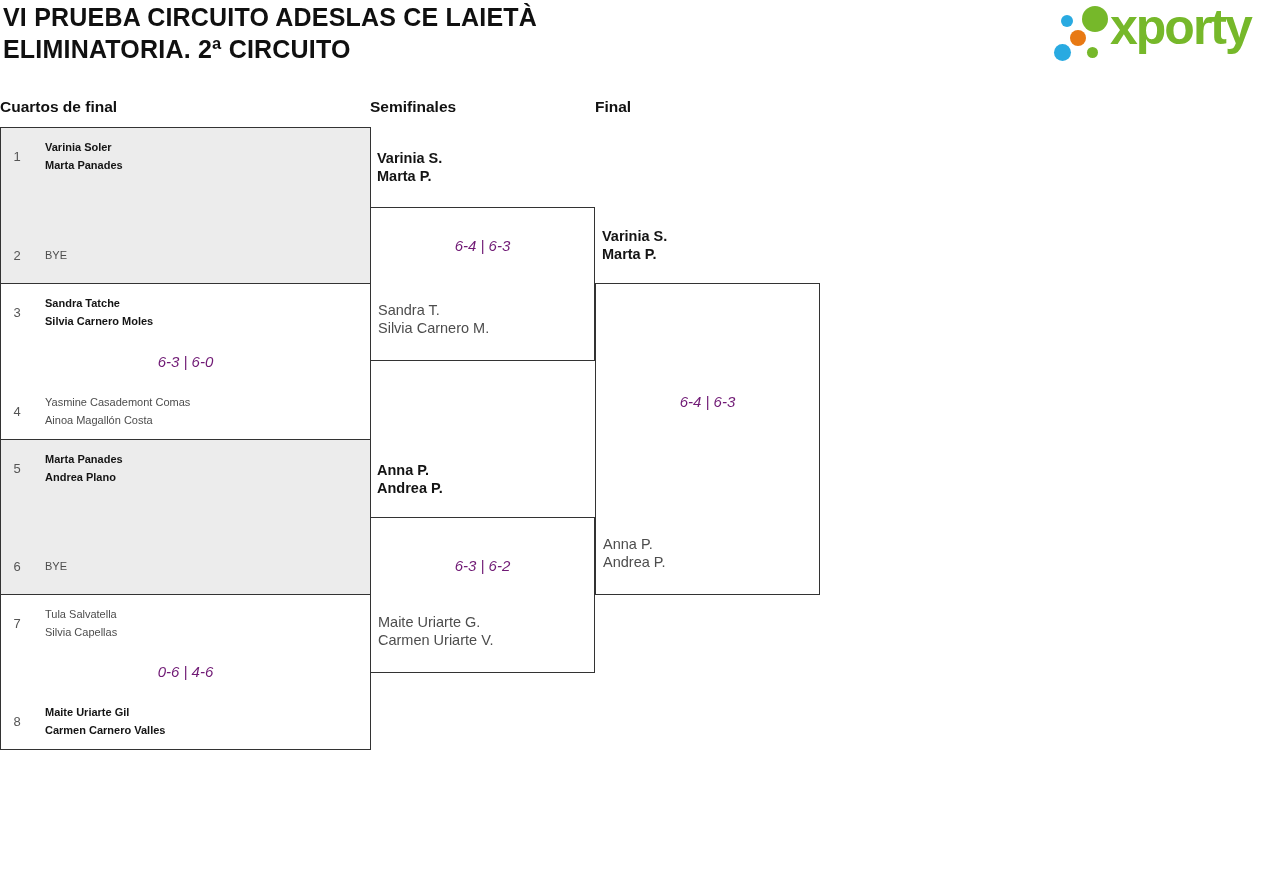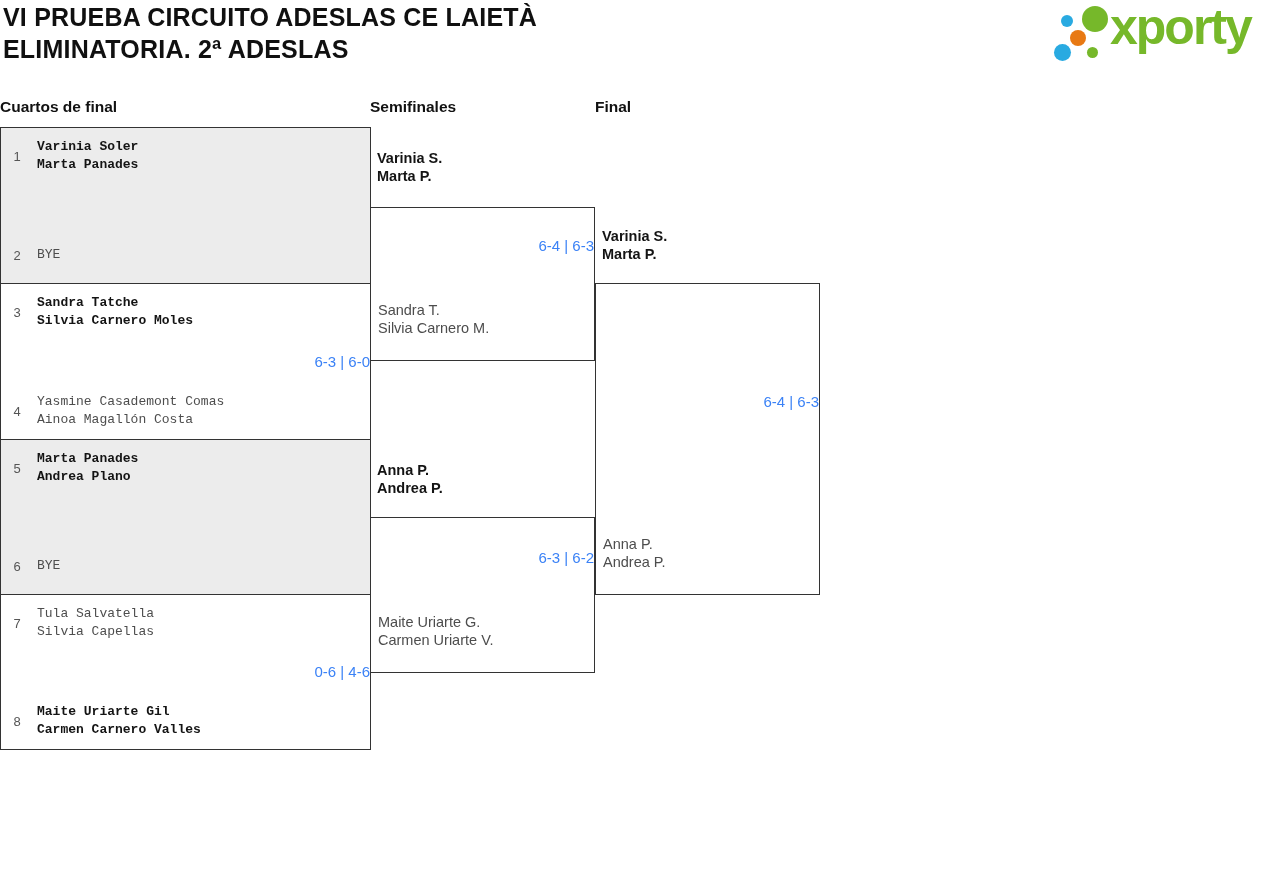--- a/index.html
+++ b/index.html
@@ -35,45 +35,45 @@
   .qf3{top:439px;height:156px;}
   .qf4{top:594px;height:156px;}
   .sf1{left:370px;top:207px;width:225px;height:154px;}
   .sf2{left:370px;top:517px;width:225px;height:156px;}
   .fin{left:595px;top:283px;width:225px;height:312px;}
 
   .team-row{position:absolute;left:8px;right:6px;height:36px;display:flex;align-items:center;}
   .team-row.top{top:10px;}
   .team-row.bottom{bottom:10px;}
   .seed{flex:none;width:16px;font-size:13px;color:#555;text-align:center;}
-  .names{margin-left:12px;font-size:13px;line-height:18px;color:#4d4d4d;font-family:Liberation Mono, monospace;}
+  .names{margin-left:20px;font-size:11px;line-height:18px;color:#4d4d4d;}
   .winner .names, .names.winner{font-weight:700;color:#141414;}
 
-  .score{position:absolute;left:0;right:0;text-align:right;font-size:15px;line-height:18px;color:#3b82f6;}
+  .score{position:absolute;left:0;right:0;text-align:center;font-size:15px;line-height:18px;color:#701a75;font-style:italic;}
   .qf .score{top:50%;margin-top:-9px;}
   .sf1 .score{top:29px;}
-  .sf2 .score{top:31px;}
+  .sf2 .score{top:39px;}
   .fin .score{top:109px;}
 
   .inner-team{position:absolute;left:7px;bottom:23px;font-size:14.5px;line-height:18px;color:#4d4d4d;}
 
   
   .adv-label{position:absolute;font-size:14.5px;line-height:18px;font-weight:700;color:#141414;}
   .adv-sf1{left:377px;top:149px;}
   .adv-sf2{left:377px;top:461px;}
   .adv-fin{left:602px;top:227px;}
 </style>
 </head>
 <body>
 
 <div class="page">
 
   <div class="title">
     <div>VI PRUEBA CIRCUITO ADESLAS CE LAIETÀ</div>
-    <div>ELIMINATORIA. 2ª ADESLAS</div>
+    <div>ELIMINATORIA. 2ª CIRCUITO</div>
   </div>
 
   <div class="logo">
     <span class="dot dot-blue-small"></span>
     <span class="dot dot-green-big"></span>
     <span class="dot dot-orange"></span>
     <span class="dot dot-blue-big"></span>
     <span class="dot dot-green-small"></span>
     <span class="wordmark">xporty</span>
   </div>

